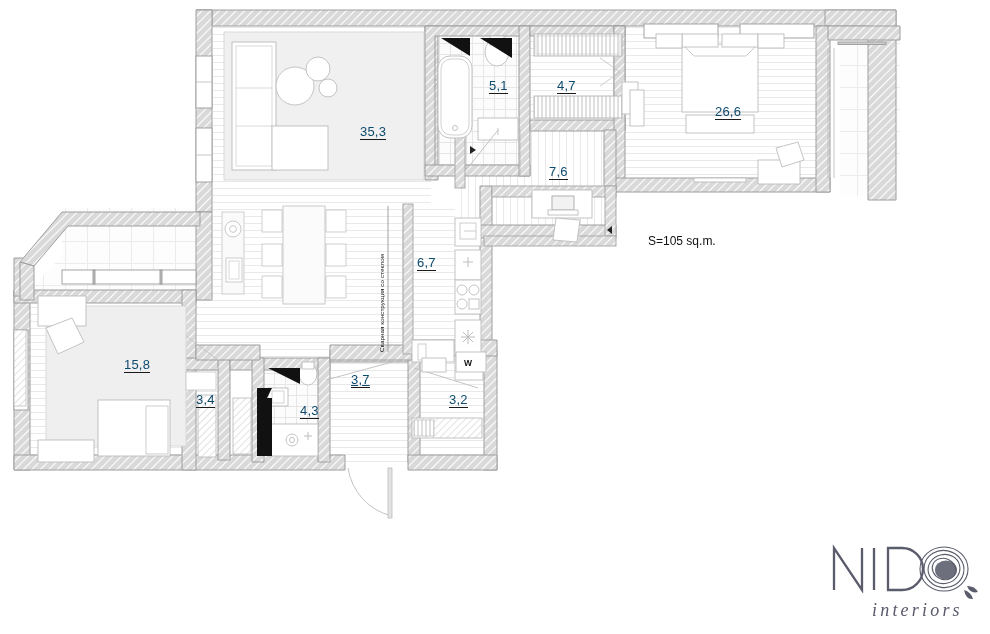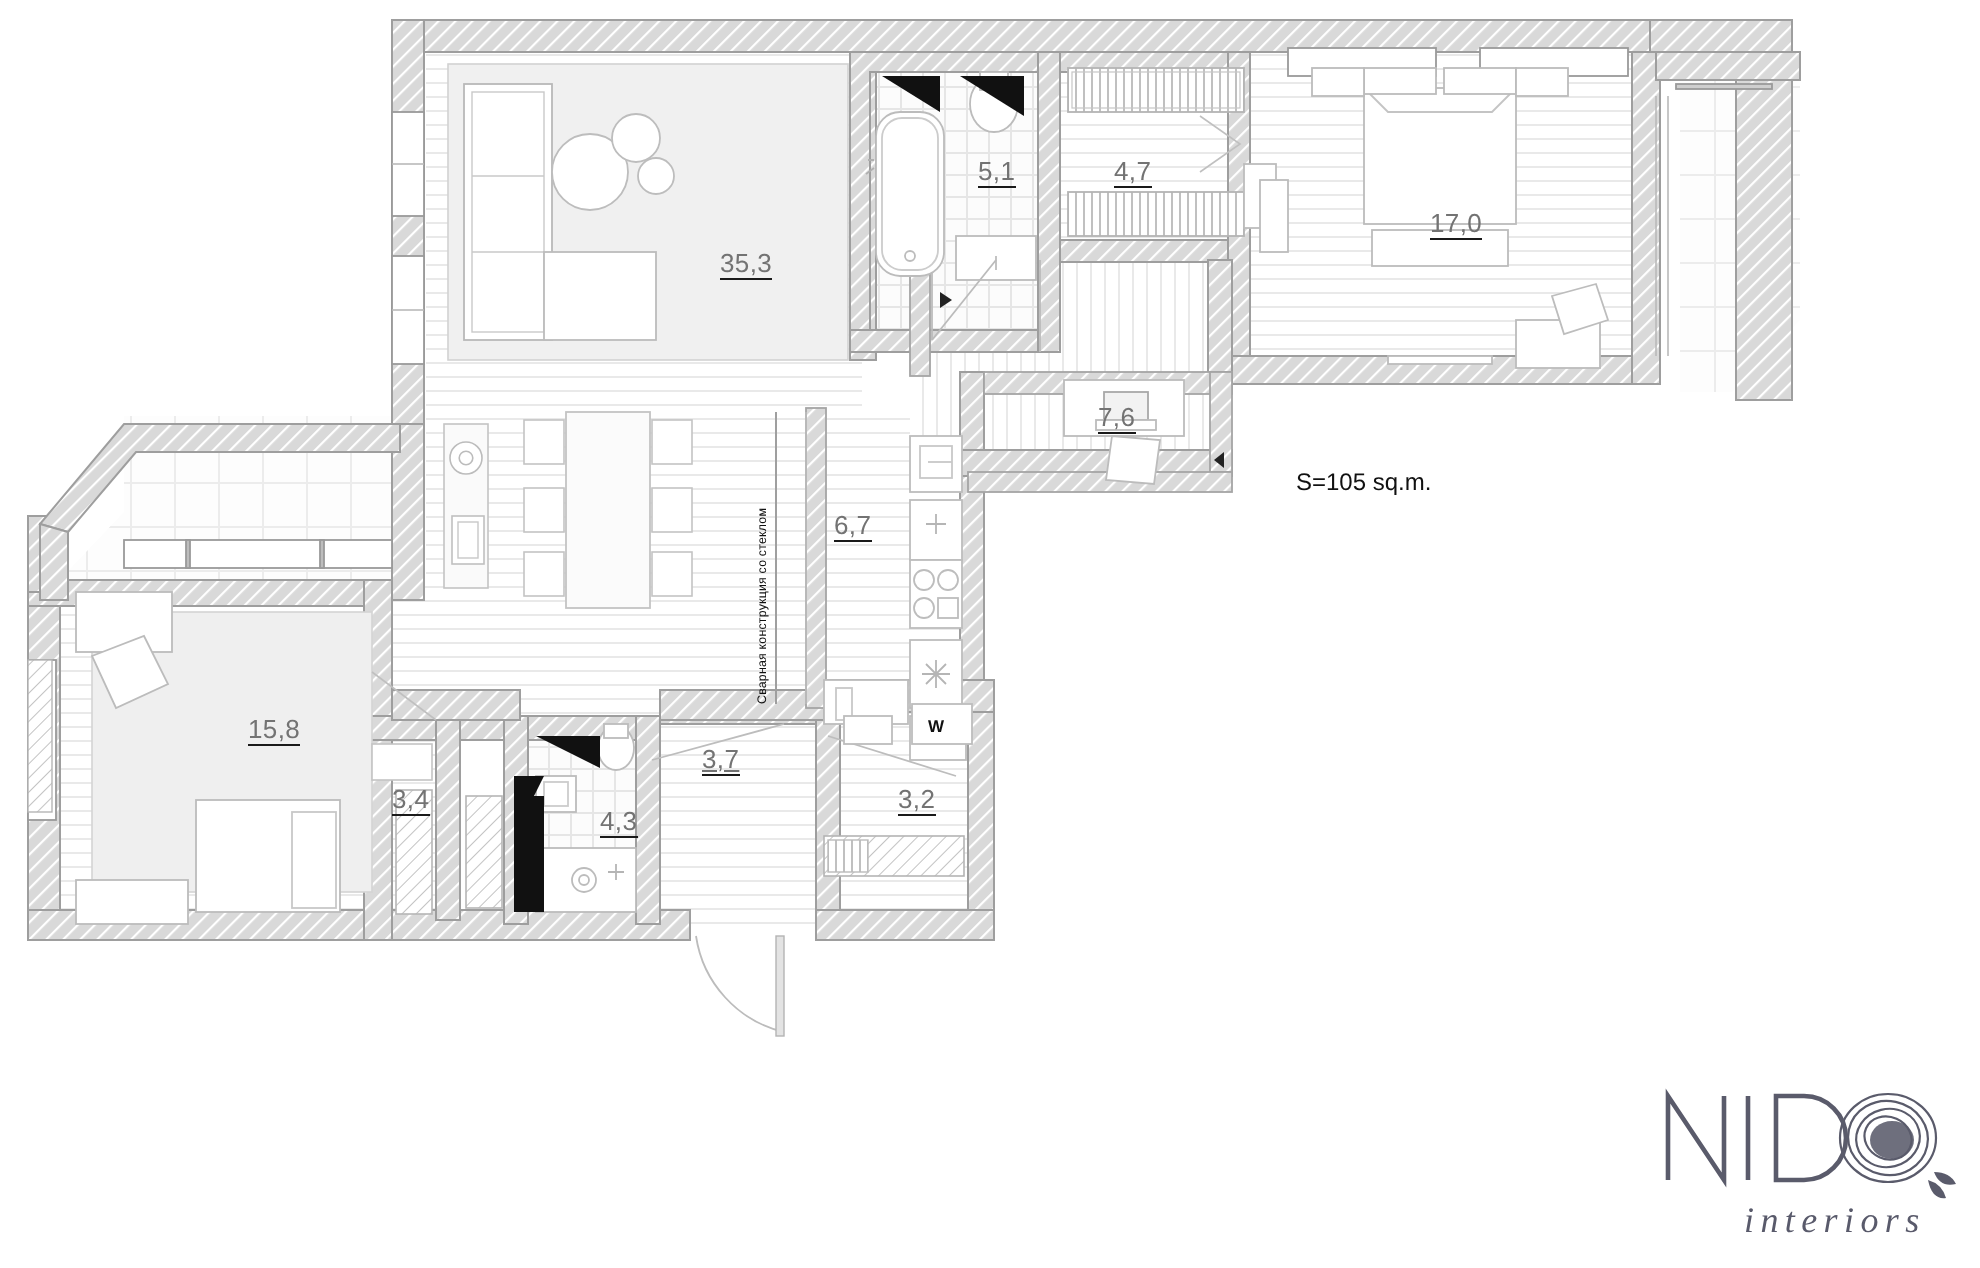--- a/index.html
+++ b/index.html
@@ -1,19 +1,19 @@
 <!DOCTYPE html>
 <html><head>
 <meta charset="utf-8">
 <style>
   html,body{margin:0;padding:0;background:#ffffff;}
   body{width:990px;height:634px;position:relative;overflow:hidden;
        font-family:"Liberation Sans","DejaVu Sans",sans-serif;}
   #plan{position:absolute;left:0;top:0;width:990px;height:634px;}
-  .area-label{position:absolute;font-size:13px;color:#737373;letter-spacing:.2px;
+  .area-label{position:absolute;font-size:13px;color:#0c4a6e;letter-spacing:.2px;
               white-space:nowrap;}
   .area-label span.num{border-bottom:1.4px solid #1a1a1a;padding-bottom:0px;}
   #total-area{position:absolute;left:648px;top:234px;font-size:12px;color:#111;white-space:nowrap;}
   #logo{position:absolute;left:828px;top:534px;width:152px;height:92px;}
   #logo .sub{position:absolute;left:44px;top:66px;font-size:18px;letter-spacing:3.2px;
              color:#595a6b;font-style:italic;font-family:"Liberation Serif","DejaVu Serif",serif;}
   .vlabel{position:absolute;font-size:6.2px;color:#111;white-space:nowrap;
           transform-origin:0 0;transform:rotate(-90deg);letter-spacing:.1px;}
   .wmark{position:absolute;font-size:8.5px;font-weight:bold;color:#111;}
 </style>
@@ -341,22 +341,22 @@
   <rect x="14" y="330" width="12" height="76" fill="url(#hatchlite)" stroke="#b6b6b6" stroke-width="0.7"></rect>
 </svg>
 
 <div class="area-label" style="left:360px;top:124px;">
   <span class="num">35,3</span></div>
 <div class="area-label" style="left:489px;top:78px;">
   <span class="num">5,1</span></div>
 <div class="area-label" style="left:557px;top:78px;">
   <span class="num">4,7</span></div>
 <div class="area-label" style="left:715px;top:104px;">
-  <span class="num">17,0</span></div>
-<div class="area-label" style="left:549px;top:164px;margin-top:37px;">
+  <span class="num">26,6</span></div>
+<div class="area-label" style="left:549px;top:164px;">
   <span class="num">7,6</span></div>
 <div class="area-label" style="left:417px;top:255px;">
   <span class="num">6,7</span></div>
 <div class="area-label" style="left:124px;top:357px;">
   <span class="num">15,8</span></div>
 <div class="area-label" style="left:196px;top:392px;">
   <span class="num">3,4</span></div>
 <div class="area-label" style="left:300px;top:403px;">
   <span class="num">4,3</span></div>
 <div class="area-label" style="left:351px;top:372px;text-decoration:underline;">

